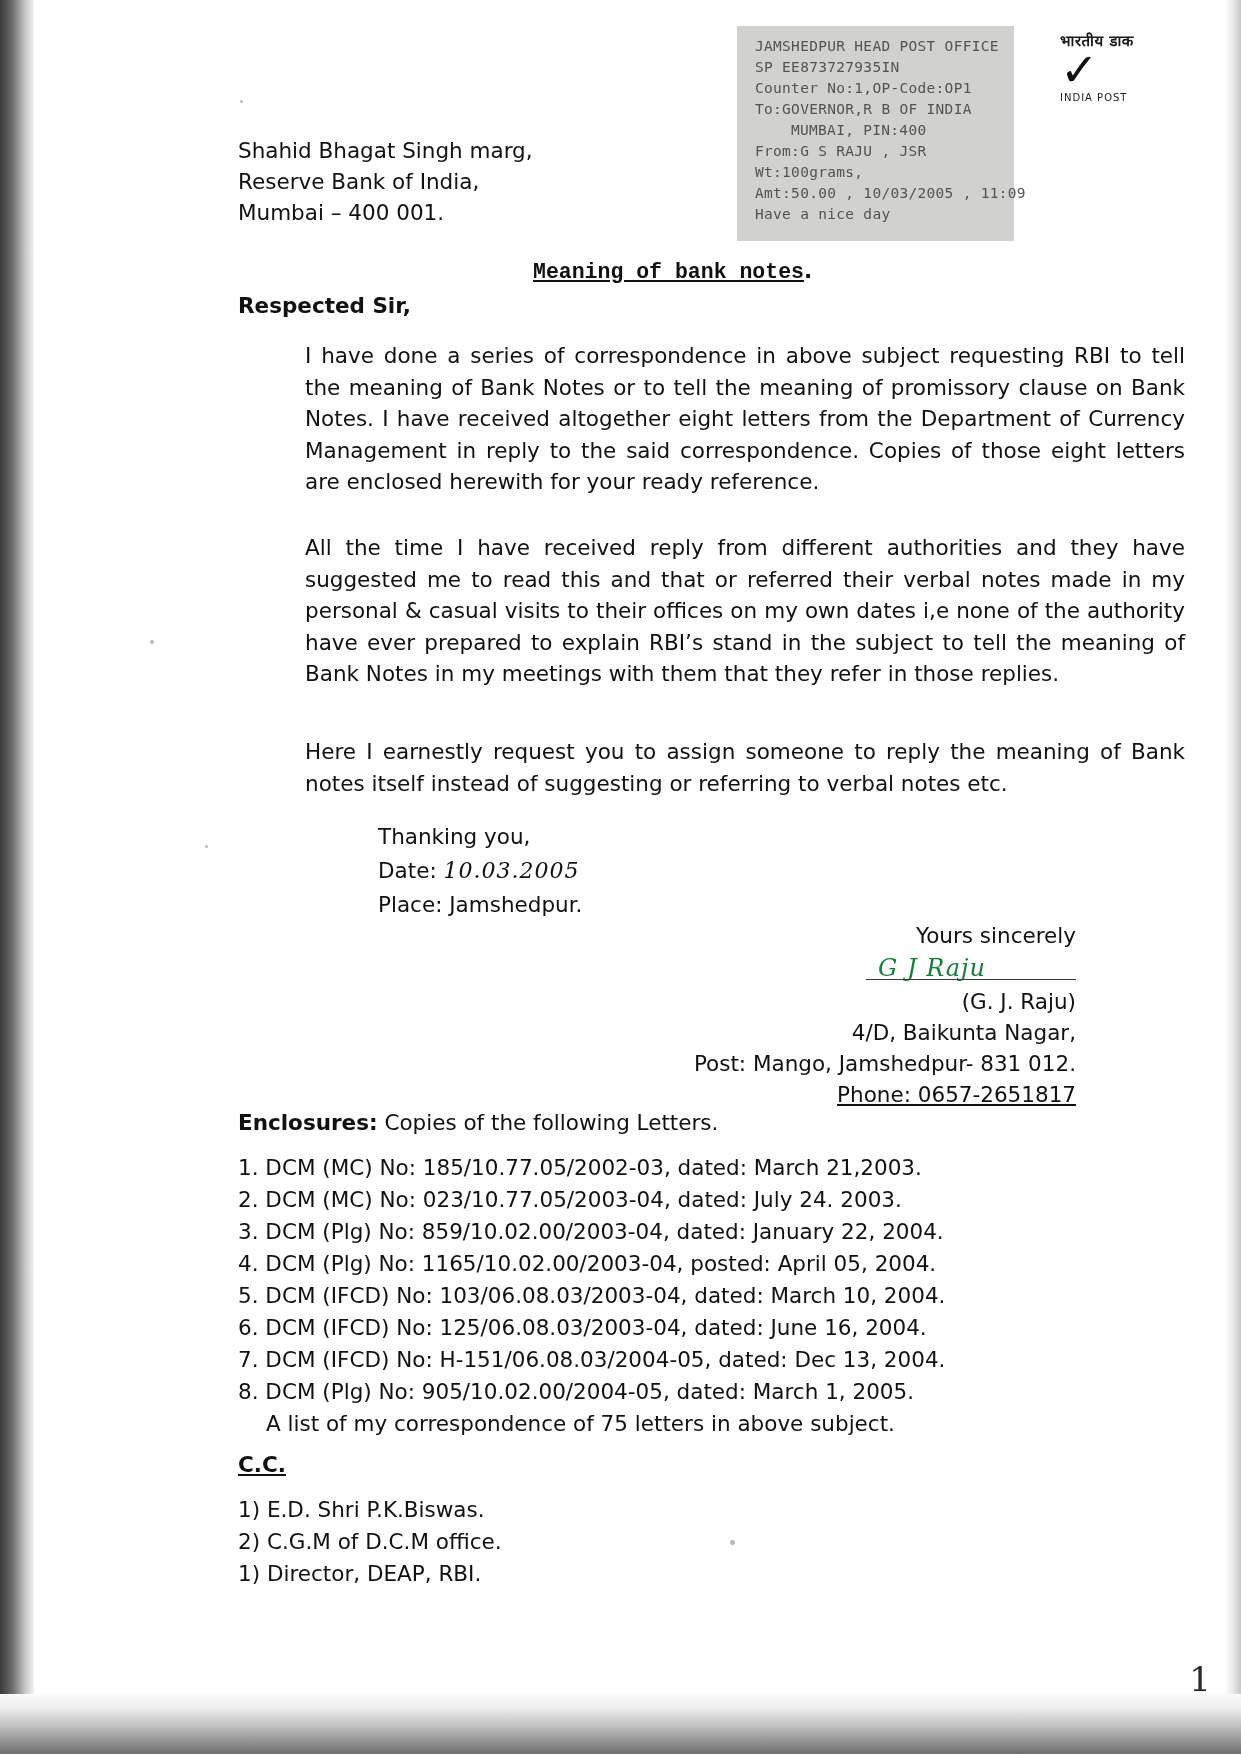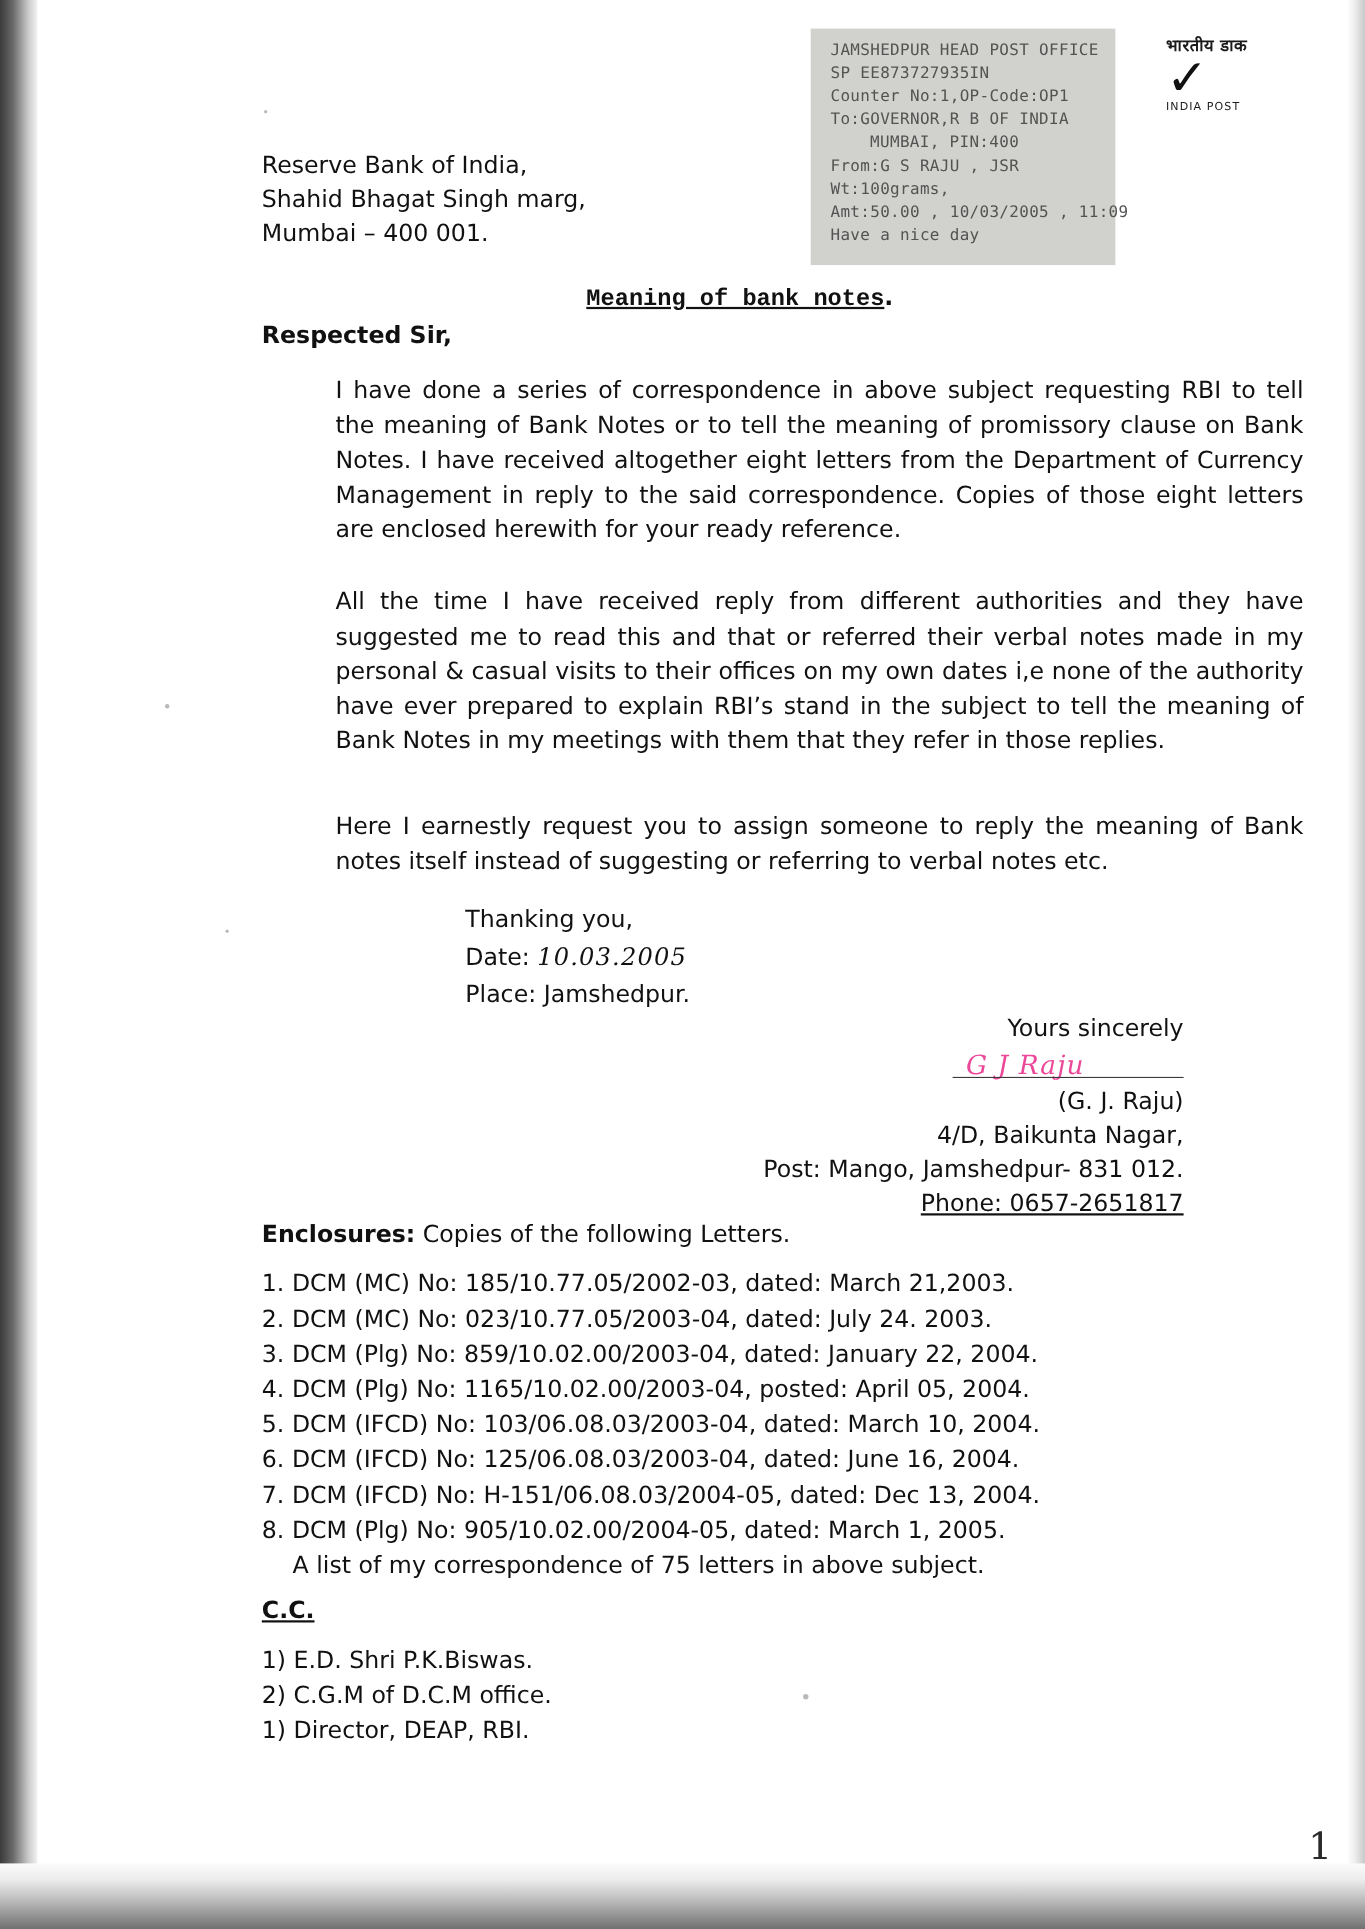--- a/index.html
+++ b/index.html
@@ -122,21 +122,20 @@
   .para.p1 { top: 340px; text-indent: 0; }
   .para.p2 { top: 532px; }
   .para.p3 { top: 736px; }
 
   .closing {
     position: absolute;
     left: 378px;
     top: 820px;
     font-size: 21.5px;
     line-height: 34px;
-    margin-left: 45px;
   }
   .date-hand {
     font-family: "DejaVu Serif", serif;
     font-style: italic;
     font-size: 22px;
     letter-spacing: 1px;
   }
 
   .sign-block {
     position: absolute;
@@ -145,21 +144,21 @@
     text-align: right;
     font-size: 21.5px;
     line-height: 31px;
     width: 700px;
   }
   .signature {
     font-family: "DejaVu Serif", serif;
     font-style: italic;
     font-size: 24px;
     letter-spacing: 1px;
-    color: #ec4899;
+    color: #15803d;
     display: block;
     margin: 2px 0 2px 0;
     text-align: right;
     padding-right: 90px;
     position: relative;
   }
   .signature:after {
     content: "";
     position: absolute;
     right: 0;
@@ -242,22 +241,22 @@
     <div class="rline">Have a nice day</div>
   </div>
 
   <div class="indiapost">
     <div class="hindi">भारतीय डाक</div>
     <div class="arrow">✓</div>
     <div class="ipname">INDIA POST</div>
   </div>
 
   <div class="addr">
+    <div>Shahid Bhagat Singh marg,</div>
     <div>Reserve Bank of India,</div>
-    <div>Shahid Bhagat Singh marg,</div>
     <div>Mumbai – 400 001.</div>
   </div>
 
   <div class="subject"><u>Meaning of bank notes</u><span>.</span></div>
 
   <div class="respected">Respected Sir,</div>
 
   <div class="para p1">I have done a series of correspondence in above subject requesting RBI to tell the meaning of Bank Notes or to tell the meaning of promissory clause on Bank Notes.  I have received altogether eight letters from the Department of Currency Management in reply to the said correspondence.   Copies of those eight letters are enclosed herewith for your ready reference.</div>
   <div class="para p2">All the time I have received reply from different authorities and they have suggested me to read this and that or referred their verbal notes made in my personal &amp; casual visits to their offices on my own dates i,e none of the authority have ever prepared to explain RBI’s stand in the subject to tell the meaning of Bank Notes in my meetings with them that they refer in those replies.</div>
   <div class="para p3">Here I earnestly request you to assign someone to reply the meaning of Bank notes itself instead of suggesting or referring to verbal notes etc.</div>

